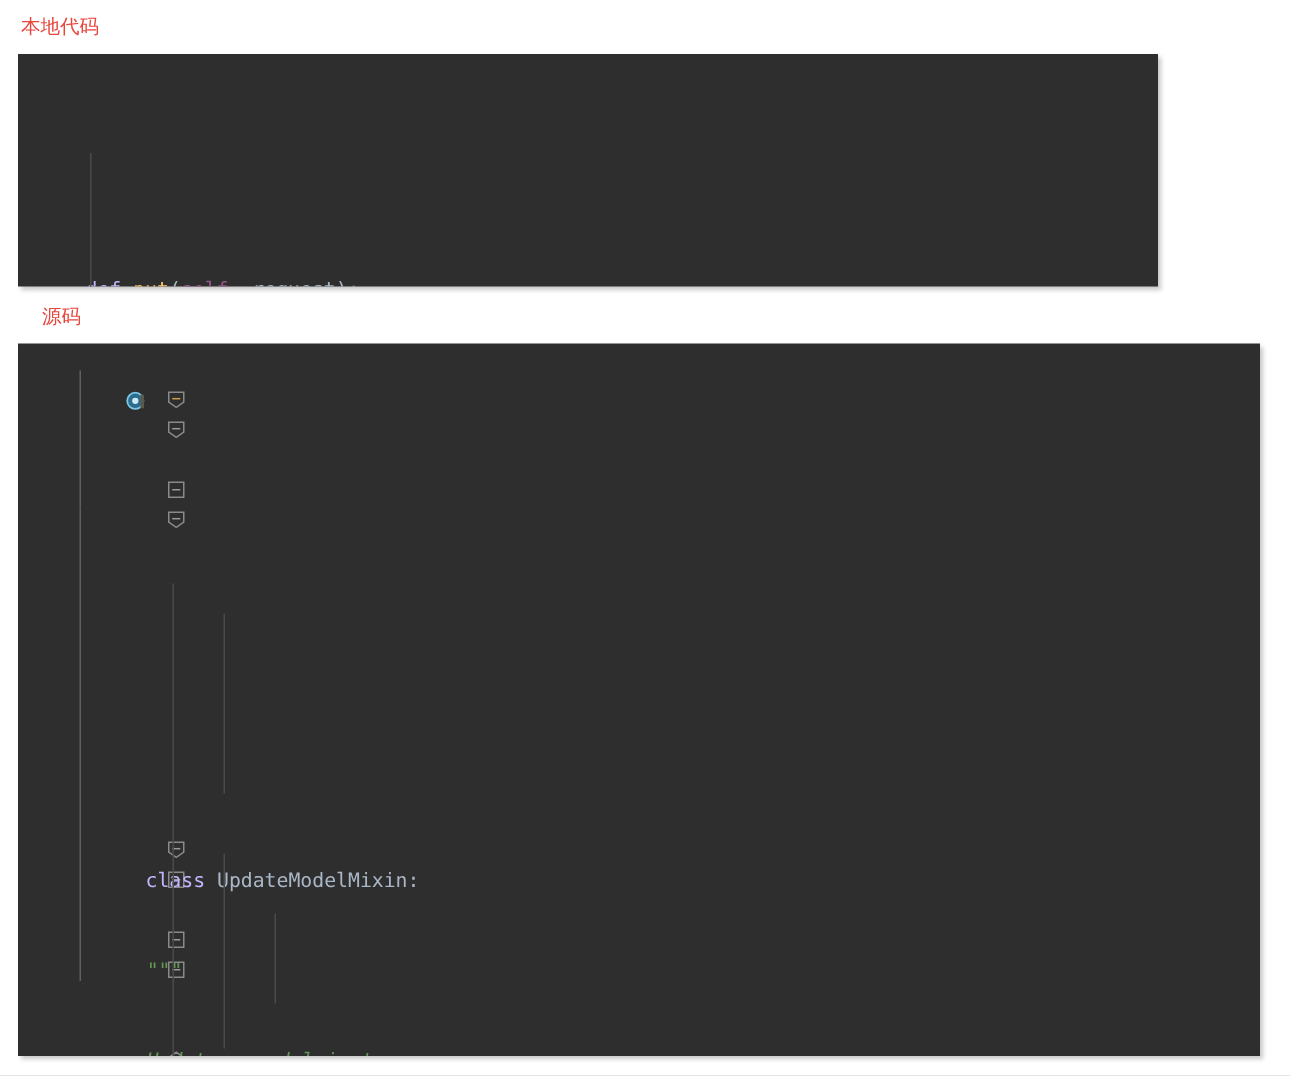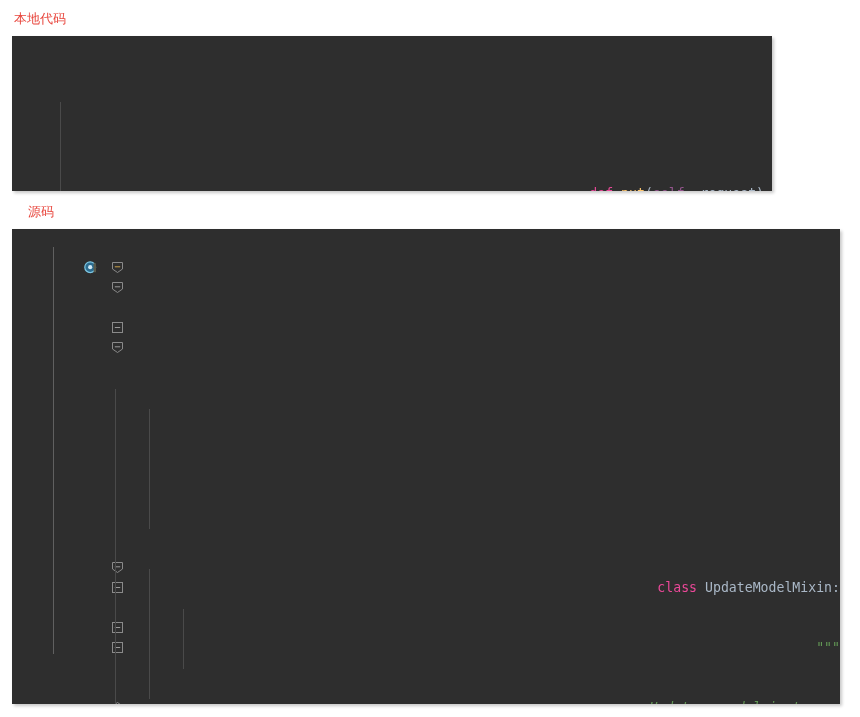--- a/index.html
+++ b/index.html
@@ -12,21 +12,20 @@
     height: 717px;
     font-family: "Liberation Sans", sans-serif;
     overflow: hidden;
   }
 
   .page {
     position: relative;
     width: 860px;
     height: 717px;
     background: #ffffff;
-    text-align: right;
   }
 
   .section-label {
     font-family: "DejaVu Sans", sans-serif;
     font-size: 13px;
     font-weight: 400;
     color: #e8453c;
     line-height: 16px;
     white-space: pre;
   }
@@ -56,21 +55,21 @@
   
   .guide {
     position: absolute;
     top: 0;
     bottom: 0;
     width: 1px;
     background: #4a4a4a;
   }
 
   
-  .kw      { color: #ec4899; }        
+  .kw      { color: #c4b5fd; margin-left: 31px; }        
   .fn      { color: #ffc66d; }        
   .self    { color: #94558d; }        
   .doc     { color: #629755; font-style: italic; }   
   .docq    { color: #629755; }
   .plain   { color: #a9b7c6; }
 
   
   .gutter {
     position: absolute;
     left: 0;

